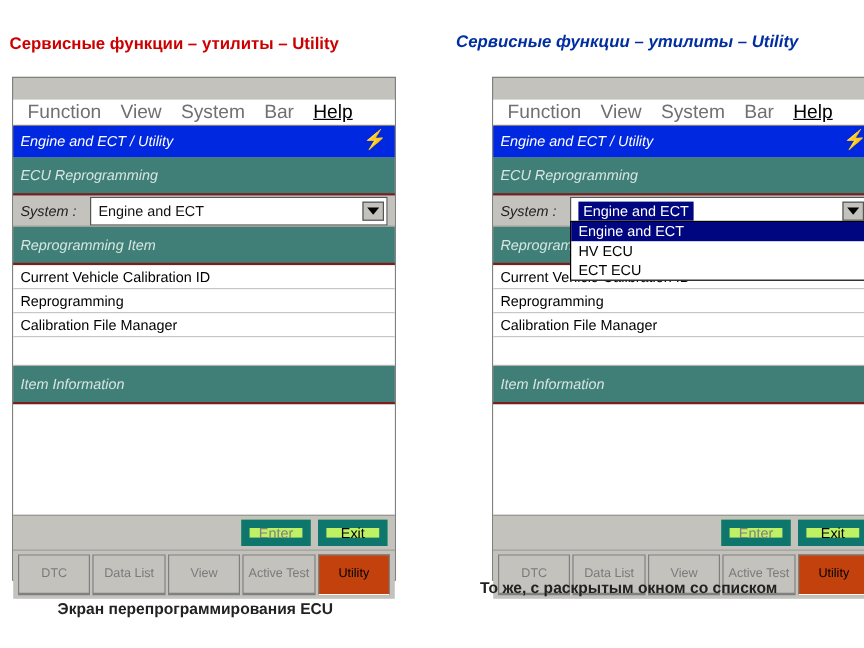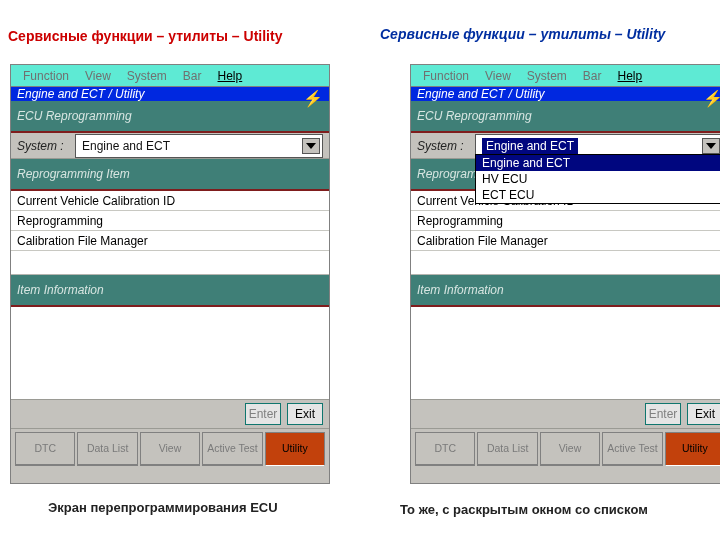--- a/index.html
+++ b/index.html
@@ -19,48 +19,49 @@
   .title-left { color: #c00; left: 8px; top: 28px; font-style: normal; }
   .title-right { color: #002ea0; left: 380px; top: 26px; font-style: italic; }
   .caption {
     position: absolute;
     font-size: 13px;
     font-weight: bold;
     color: #222;
     text-align: center;
   }
   .caption-left { left: 48px; top: 500px; }
-  .caption-right { left: 400px; top: 502px; }
+  .caption-right { left: 400px; top: 482px; }
 
   .window {
     position: absolute;
     width: 320px;
     height: 420px;
     border: 1px solid #808080;
     background: #c4c2bd;
     top: 64px;
   }
   .win-left { left: 10px; }
   .win-right { left: 410px; }
 
   .menubar {
     display: flex;
     height: 22px;
-    background: #5eead4;
+    background: #ffffff;
     border-bottom: 1px solid #808080;
     align-items: center;
     padding: 0 4px;
-    font-size: 12px;
+    font-size: 16px;
     color: #707070;
+    margin-top: 18px;
   }
   .menuitem { margin: 0 8px; }
   .menuitem.active { color: #000; text-decoration: underline; }
 
   .bluebar {
-    height: 14px;
+    height: 26px;
     background: #0028e0;
     color: #fff;
     display: flex;
     align-items: center;
     padding: 0 6px;
     font-size: 12px;
     font-style: italic;
     position: relative;
   }
   .bolt {
@@ -176,23 +177,23 @@
     align-items: center;
     justify-content: flex-end;
     padding: 0 6px;
     gap: 6px;
     background: #c4c2bd;
     border-top: 1px solid #9a9a94;
     border-bottom: 1px solid #9a9a94;
   }
   .btn {
     height: 22px;
-    width: 36px;
-    background: #e5e5e5;
-    border: 1px solid #0f766e;
+    width: 58px;
+    background: #bef264;
+    border: 7px solid #0f766e;
     display: flex;
     align-items: center;
     justify-content: center;
     font-size: 12px;
   }
   .btn.disabled { color: #808080; }
 
   .tabbar {
     height: 40px;
     display: flex;

